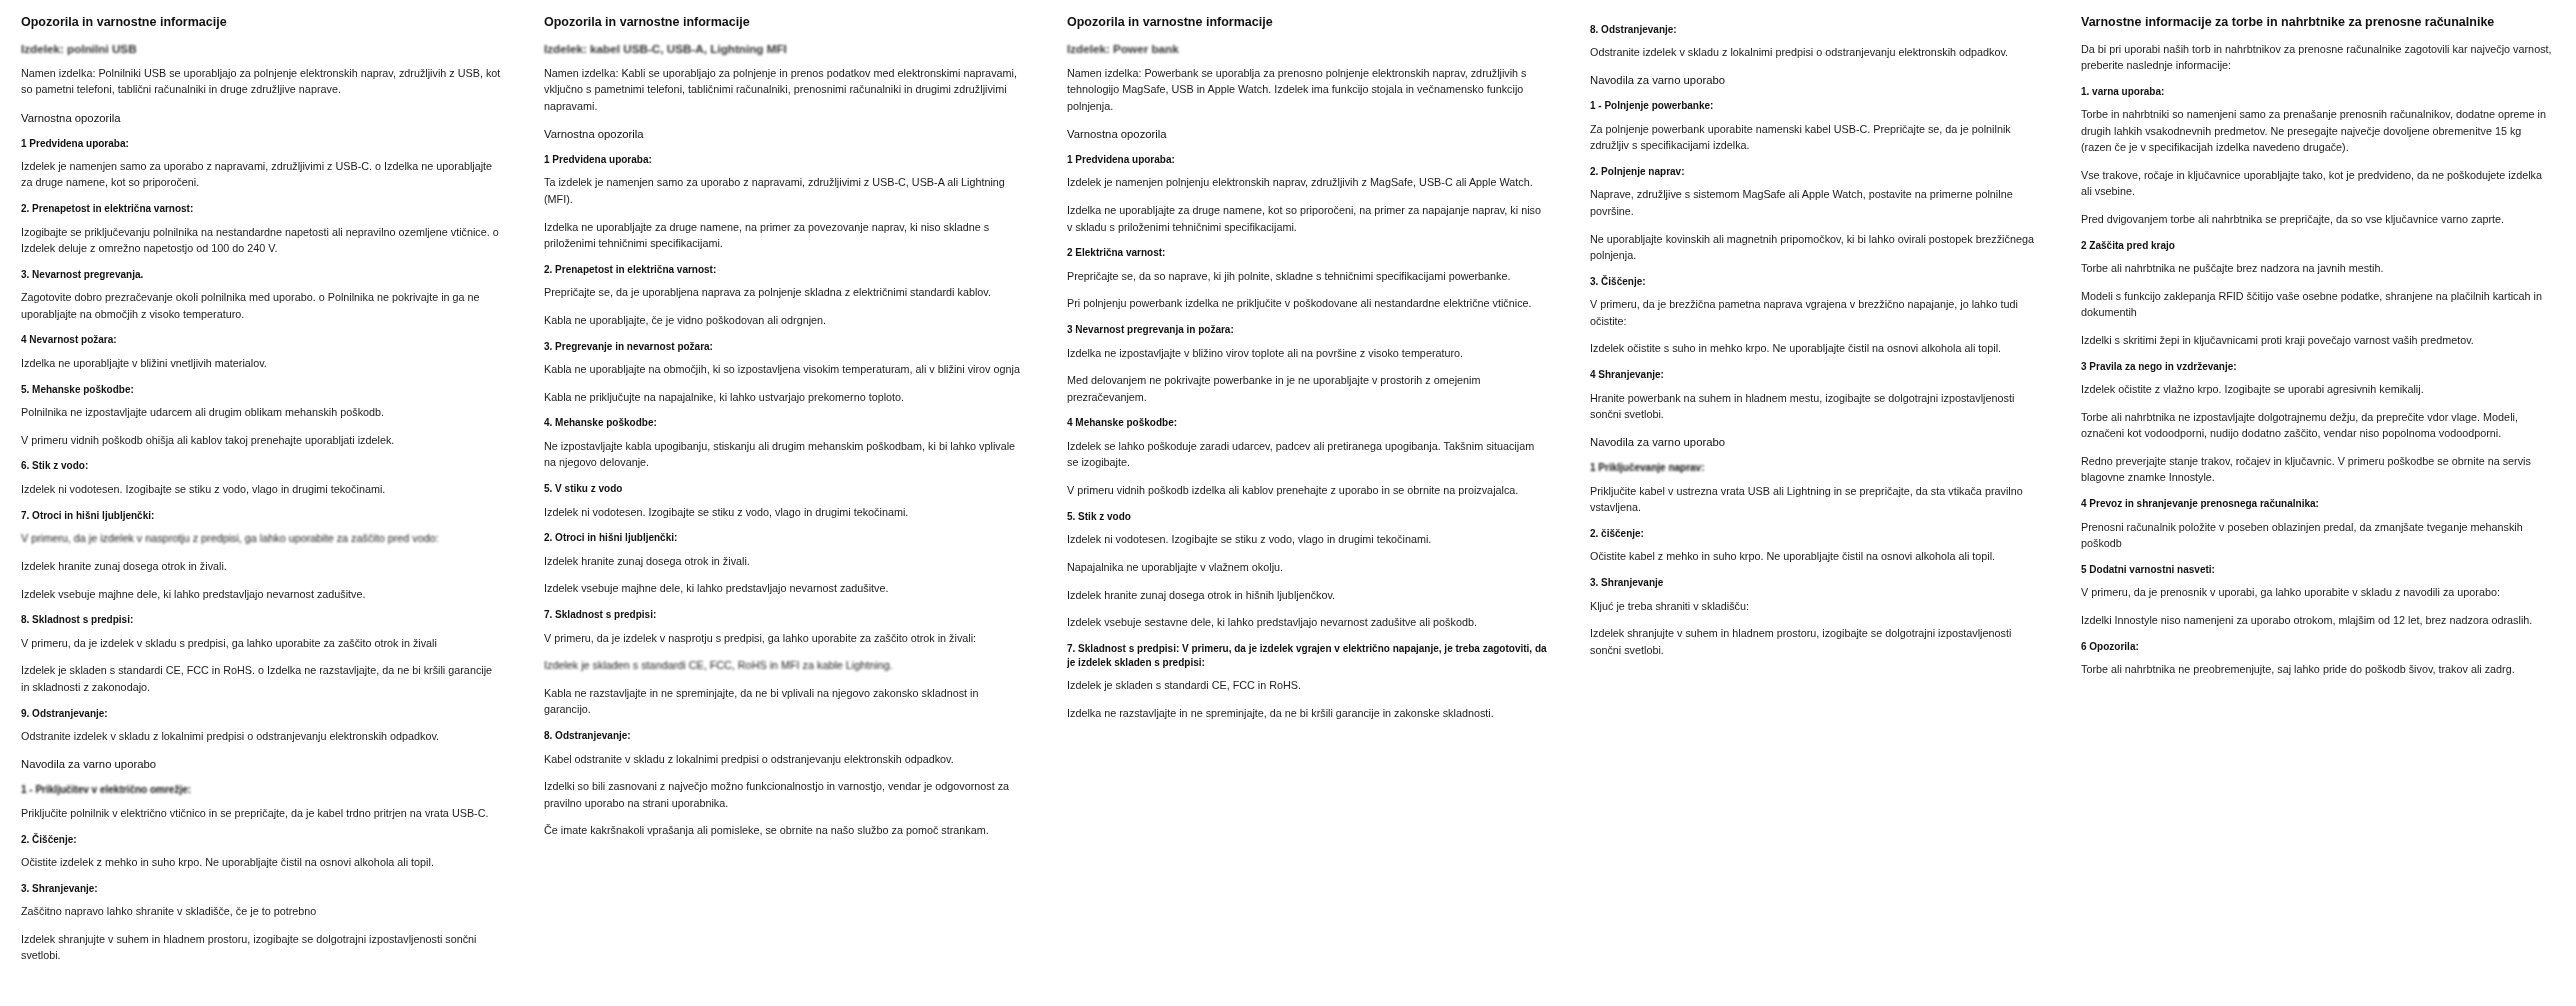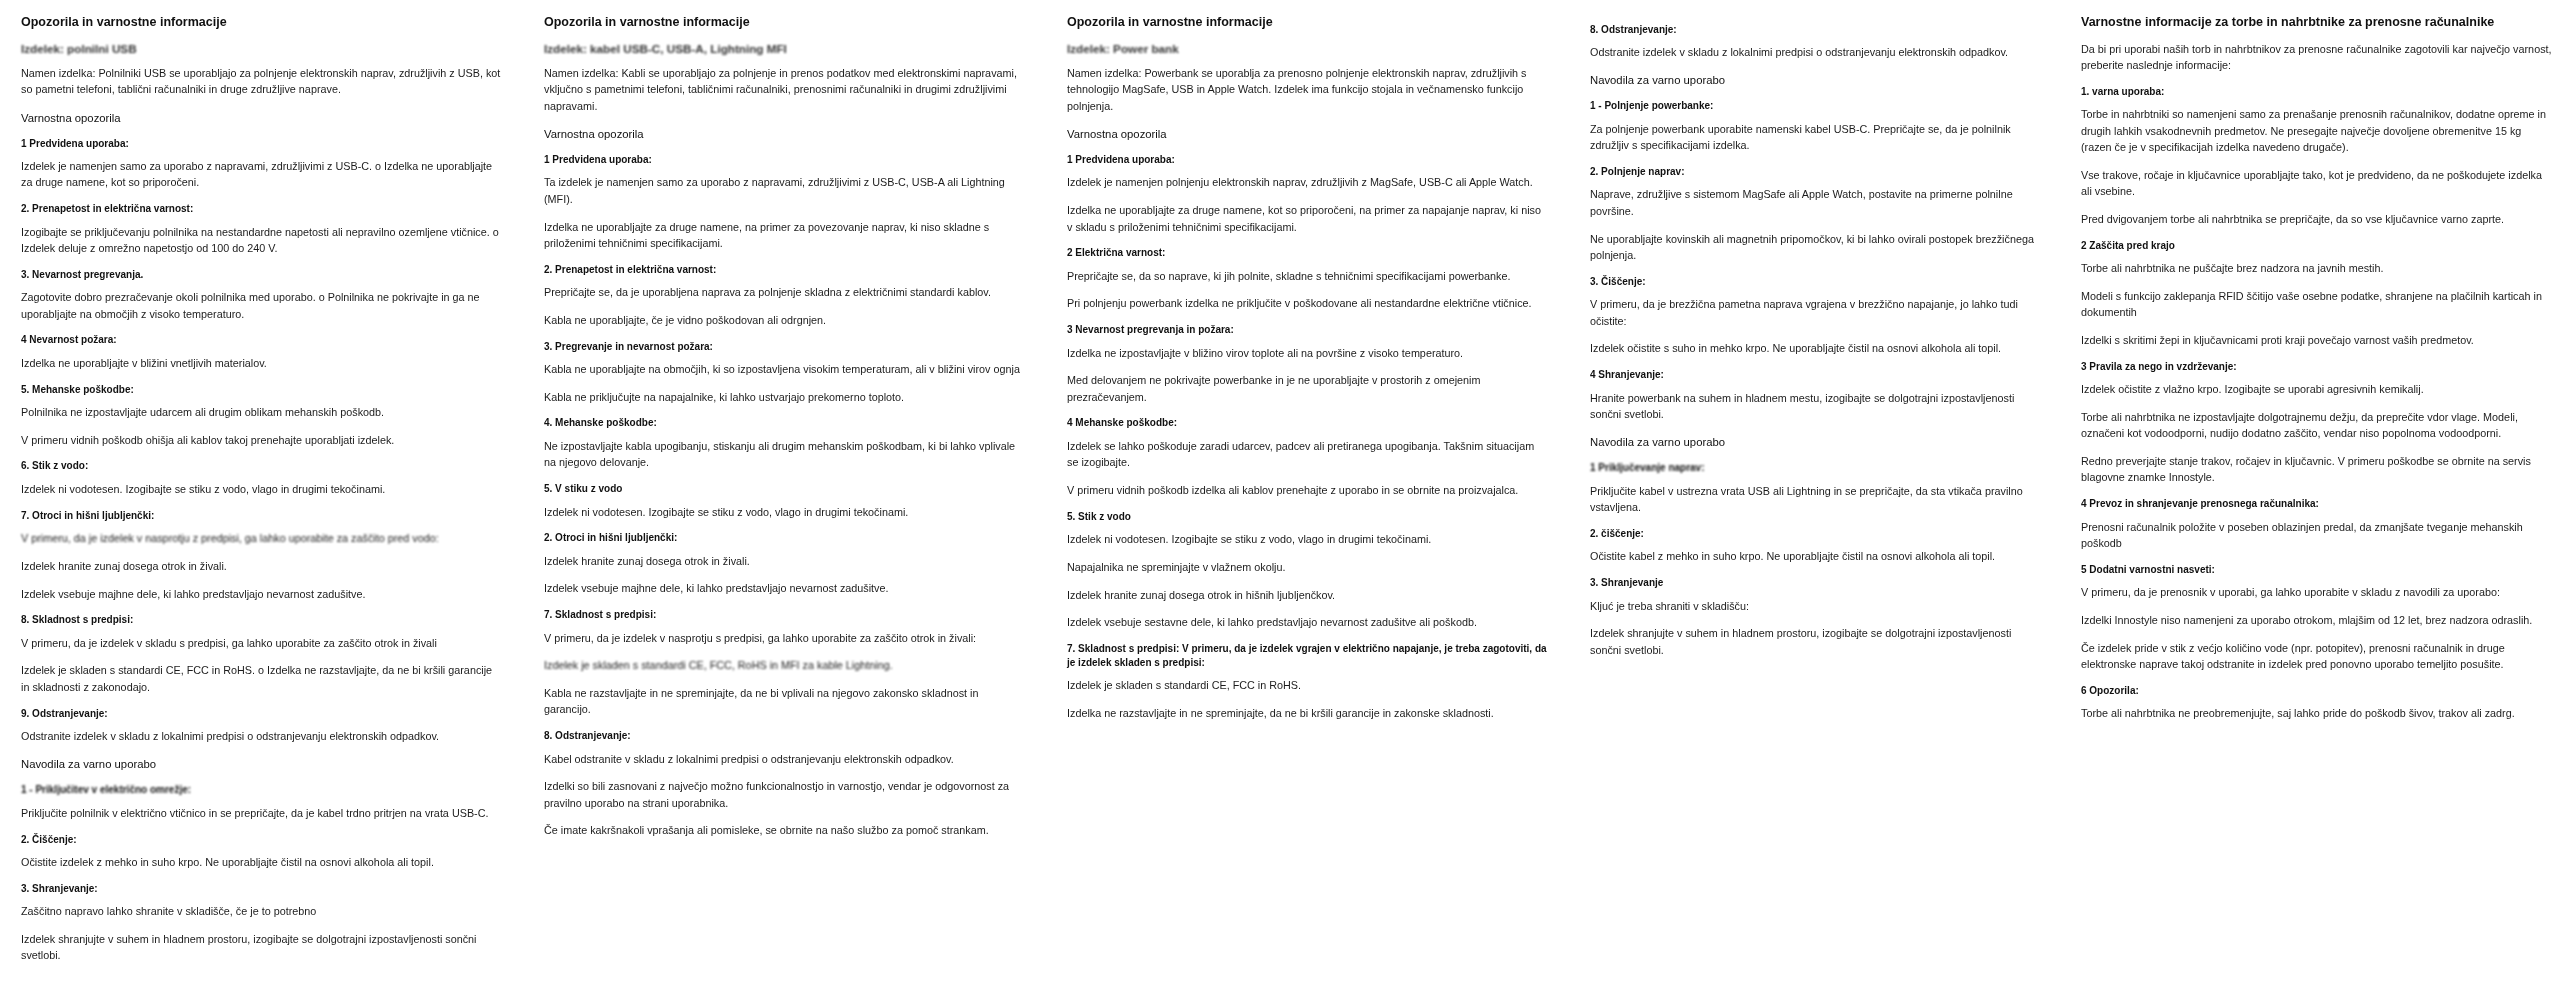--- a/index.html
+++ b/index.html
@@ -158,21 +158,21 @@
       <p class="body">Prepričajte se, da so naprave, ki jih polnite, skladne s tehničnimi specifikacijami powerbanke.</p>
       <p class="body">Pri polnjenju powerbank izdelka ne priključite v poškodovane ali nestandardne električne vtičnice.</p>
       <div class="item-head">3 Nevarnost pregrevanja in požara:</div>
       <p class="body">Izdelka ne izpostavljajte v bližino virov toplote ali na površine z visoko temperaturo.</p>
       <p class="body">Med delovanjem ne pokrivajte powerbanke in je ne uporabljajte v prostorih z omejenim prezračevanjem.</p>
       <div class="item-head">4 Mehanske poškodbe:</div>
       <p class="body">Izdelek se lahko poškoduje zaradi udarcev, padcev ali pretiranega upogibanja. Takšnim situacijam se izogibajte.</p>
       <p class="body">V primeru vidnih poškodb izdelka ali kablov prenehajte z uporabo in se obrnite na proizvajalca.</p>
       <div class="item-head">5. Stik z vodo</div>
       <p class="body">Izdelek ni vodotesen. Izogibajte se stiku z vodo, vlago in drugimi tekočinami.</p>
-      <p class="body">Napajalnika ne spreminjajte v vlažnem okolju.</p>
+      <p class="body">Napajalnika ne uporabljajte v vlažnem okolju.</p>
       <p class="body">Izdelek hranite zunaj dosega otrok in hišnih ljubljenčkov.</p>
       <p class="body">Izdelek vsebuje sestavne dele, ki lahko predstavljajo nevarnost zadušitve ali poškodb.</p>
       <div class="item-head">7. Skladnost s predpisi: V primeru, da je izdelek vgrajen v električno napajanje, je treba zagotoviti, da je izdelek skladen s predpisi:</div>
       <p class="body">Izdelek je skladen s standardi CE, FCC in RoHS.</p>
       <p class="body">Izdelka ne razstavljajte in ne spreminjajte, da ne bi kršili garancije in zakonske skladnosti.</p>
     </div>
   <div class="column col-4">
       <div class="item-head first">8. Odstranjevanje:</div>
       <p class="body">Odstranite izdelek v skladu z lokalnimi predpisi o odstranjevanju elektronskih odpadkov.</p>
       <div class="section-head">Navodila za varno uporabo</div>
@@ -208,18 +208,17 @@
       <p class="body">Izdelki s skritimi žepi in ključavnicami proti kraji povečajo varnost vaših predmetov.</p>
       <div class="item-head">3 Pravila za nego in vzdrževanje:</div>
       <p class="body">Izdelek očistite z vlažno krpo. Izogibajte se uporabi agresivnih kemikalij.</p>
       <p class="body">Torbe ali nahrbtnika ne izpostavljajte dolgotrajnemu dežju, da preprečite vdor vlage. Modeli, označeni kot vodoodporni, nudijo dodatno zaščito, vendar niso popolnoma vodoodporni.</p>
       <p class="body">Redno preverjajte stanje trakov, ročajev in ključavnic. V primeru poškodbe se obrnite na servis blagovne znamke Innostyle.</p>
       <div class="item-head">4 Prevoz in shranjevanje prenosnega računalnika:</div>
       <p class="body">Prenosni računalnik položite v poseben oblazinjen predal, da zmanjšate tveganje mehanskih poškodb</p>
       <div class="item-head">5 Dodatni varnostni nasveti:</div>
       <p class="body">V primeru, da je prenosnik v uporabi, ga lahko uporabite v skladu z navodili za uporabo:</p>
       <p class="body">Izdelki Innostyle niso namenjeni za uporabo otrokom, mlajšim od 12 let, brez nadzora odraslih.</p>
-      <p class="body">Če izdelek pride v stik z većjo količino vode (npr. potopitev), prenosni računalnik in druge elektronske naprave takoj odstranite in izdelek pred ponovno uporabo temeljito posušite.</p>
       <div class="item-head">6 Opozorila:</div>
       <p class="body">Torbe ali nahrbtnika ne preobremenjujte, saj lahko pride do poškodb šivov, trakov ali zadrg.</p>
     </div>
 </div>
 
 
 </body></html>

